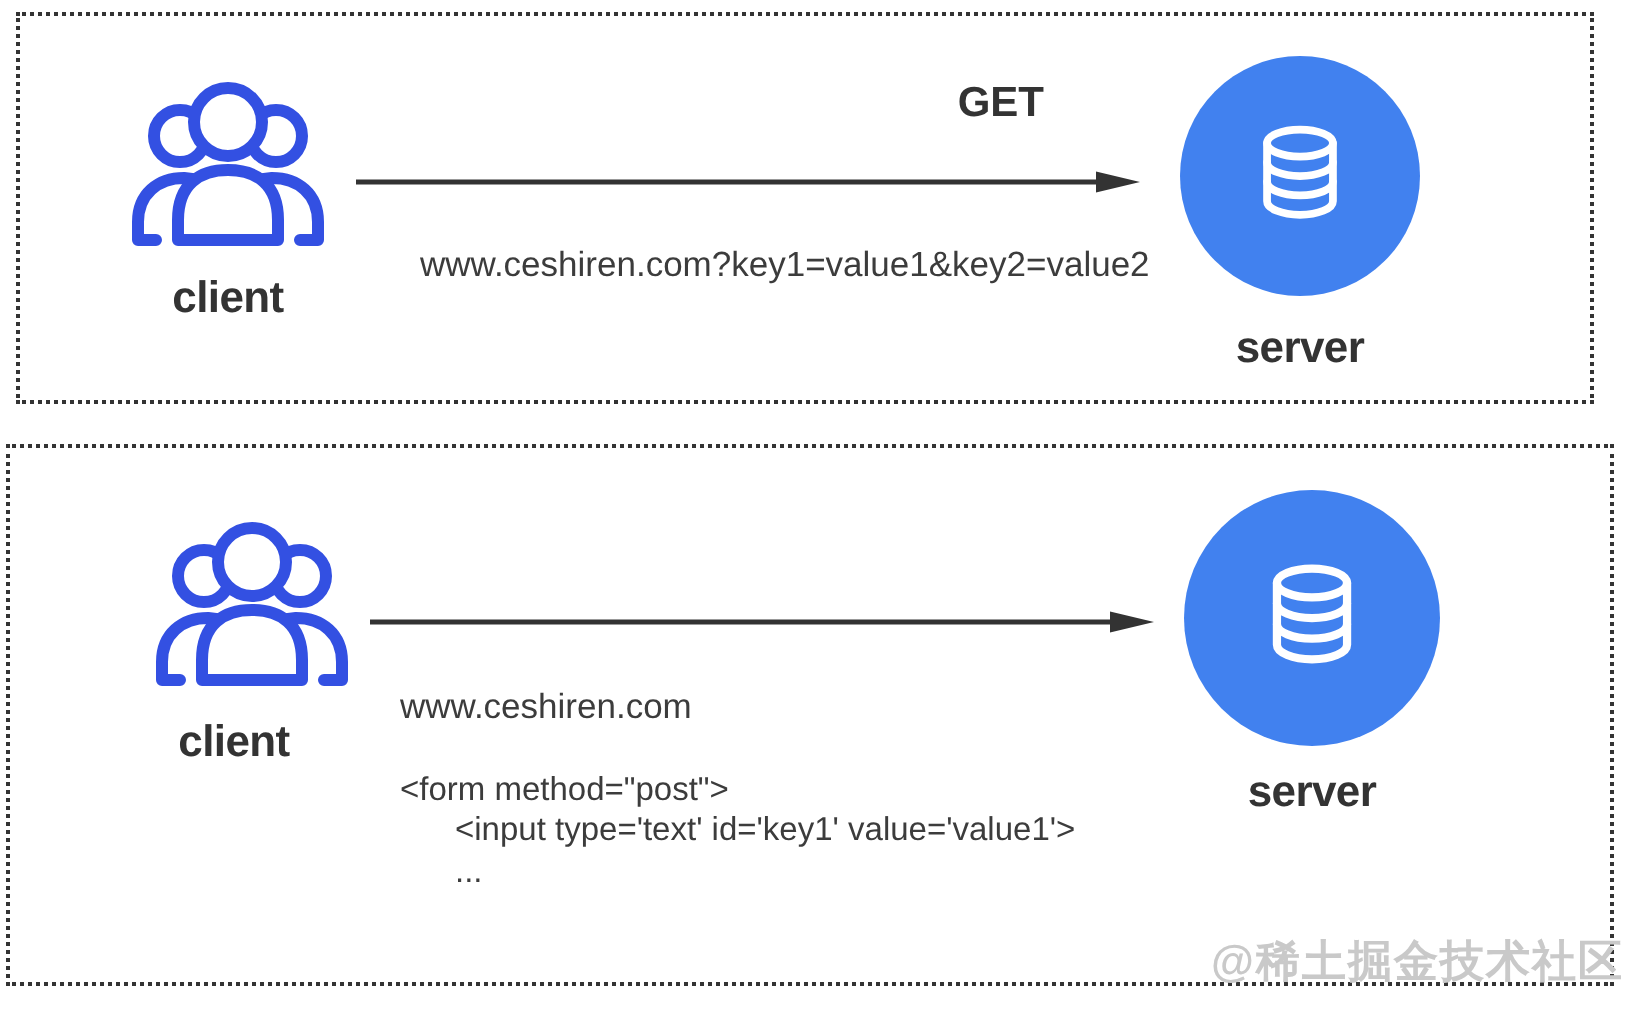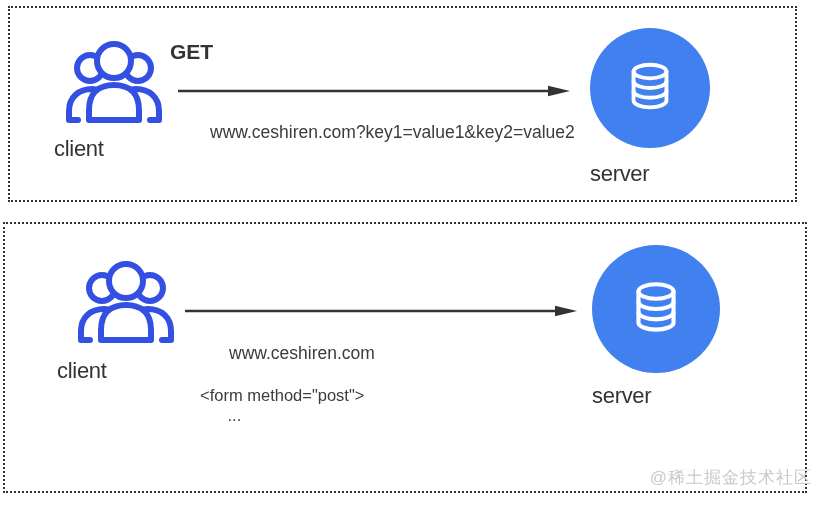--- a/index.html
+++ b/index.html
@@ -6,30 +6,30 @@
   .page{
     position:relative;width:819px;height:507px;background:#fff;overflow:hidden;
     font-family:"Liberation Sans",sans-serif;color:var(--label-text,#333);
   }
   .panel{position:absolute;border:2px dotted var(--panel-border,#333);box-sizing:border-box;background:#fff;}
   .panel-get{left:8px;top:6px;width:789px;height:196px;}
   .panel-post{left:3px;top:222px;width:804px;height:271px;}
   .abs{position:absolute;}
   .client-icon{stroke:var(--client-icon,#3350e2);stroke-width:6;fill:none;stroke-linecap:round;stroke-linejoin:round;}
   .client-icon .fillw{fill:#fff;}
-  .side-label{font-weight:normal;font-size:22px;letter-spacing:-0.3px;text-align:left;color:var(--label-text,#333);}
-  .method-label{font-weight:bold;font-size:21px;text-align:left;color:var(--label-text,#333);}
+  .side-label{font-weight:bold;font-size:22px;letter-spacing:-0.3px;text-align:center;color:var(--label-text,#333);}
+  .method-label{font-weight:bold;font-size:21px;text-align:right;color:var(--label-text,#333);}
   .arrow-svg line{stroke:var(--arrow,#333);stroke-width:2.6px;}
   .arrow-svg polygon{fill:var(--arrow,#333);}
   .req-text{font-size:17.5px;color:var(--body-text,#3c3c3c);white-space:pre;}
   .code-block{font-size:16.5px;line-height:20.3px;color:var(--body-text,#3c3c3c);}
   .code-line{white-space:pre;}
   .server-circle{border-radius:50%;background:var(--server-circle,#4181ef);display:flex;align-items:center;justify-content:center;}
   .db-icon{stroke:var(--server-icon,#fff);stroke-width:4;fill:none;stroke-linecap:round;stroke-linejoin:round;}
-  .watermark{font-size:17px;color:var(--watermark,#c9c9c9);letter-spacing:1px;}
+  .watermark{font-size:22px;color:var(--watermark,#c9c9c9);letter-spacing:1px;font-weight:bold;}
 </style>
 </head>
 <body>
 
 <div class="page">
 
   <section class="panel panel-get">
 
     <svg class="abs client-icon" style="left:52px;top:24px;" width="104" height="96" viewBox="0 0 104 96">
       <circle cx="28" cy="36" r="13"></circle>
@@ -72,24 +72,25 @@
       <circle class="fillw" cx="52" cy="29" r="17"></circle>
     </svg>
     <div class="abs side-label" style="left:52px;top:134px;width:120px;">client</div>
 
 
     <svg class="abs arrow-svg" style="left:180px;top:79px;" width="392" height="16" viewBox="0 0 392 16">
       <line x1="0" y1="8" x2="372" y2="8"></line>
       <polygon points="370,2.8 392,8 370,13.2"></polygon>
     </svg>
 
-    <div class="abs req-text" style="left:195px;top:119px;margin-left:29px;">www.ceshiren.com</div>
+    <div class="abs req-text" style="left:195px;top:119px;">www.ceshiren.com</div>
 
     <div class="abs code-block" style="left:195px;top:161px;">
       <div class="code-line">&lt;form method="post"&gt;</div>
+      <div class="code-line">      &lt;input type='text' id='key1' value='value1'&gt;</div>
       <div class="code-line">      ...</div>
     </div>
 
     <div class="abs server-circle" style="left:587px;top:21px;width:128px;height:128px;">
       <svg class="db-icon" width="66" height="66" viewBox="0 0 64 64">
         <ellipse cx="32" cy="15" rx="17" ry="7"></ellipse>
         <path d="M15,15 L15,45 A17,7 0 0 0 49,45 L49,15"></path>
         <path d="M15,25 A17,7 0 0 0 49,25"></path>
         <path d="M15,35 A17,7 0 0 0 49,35"></path>
       </svg>

